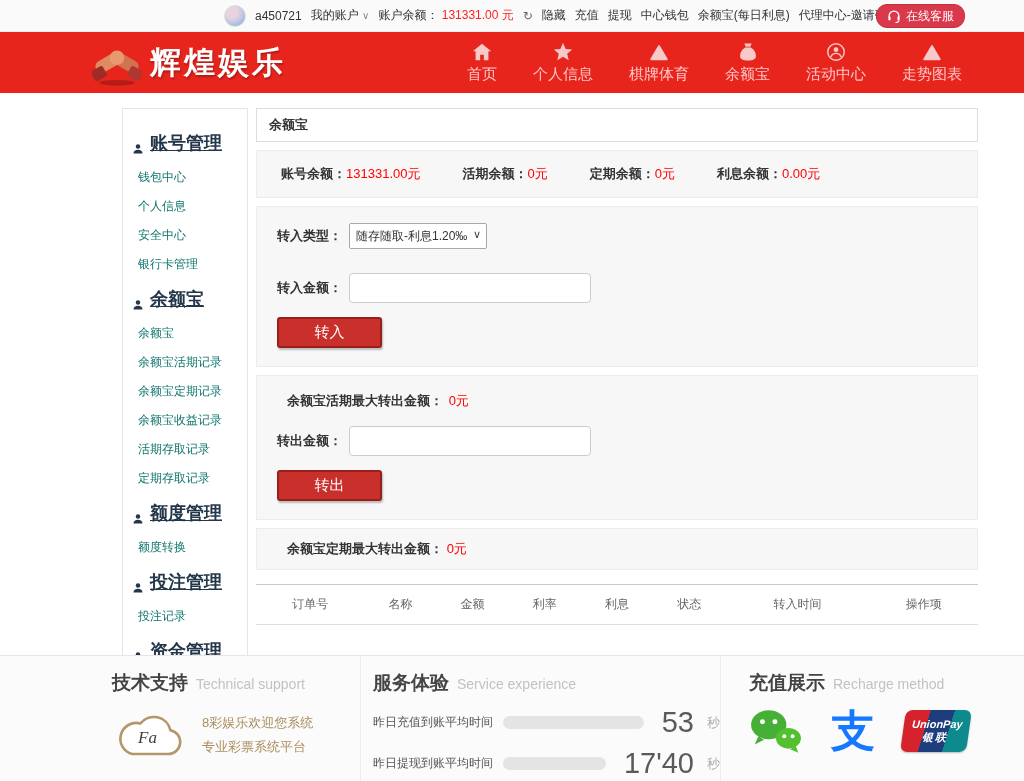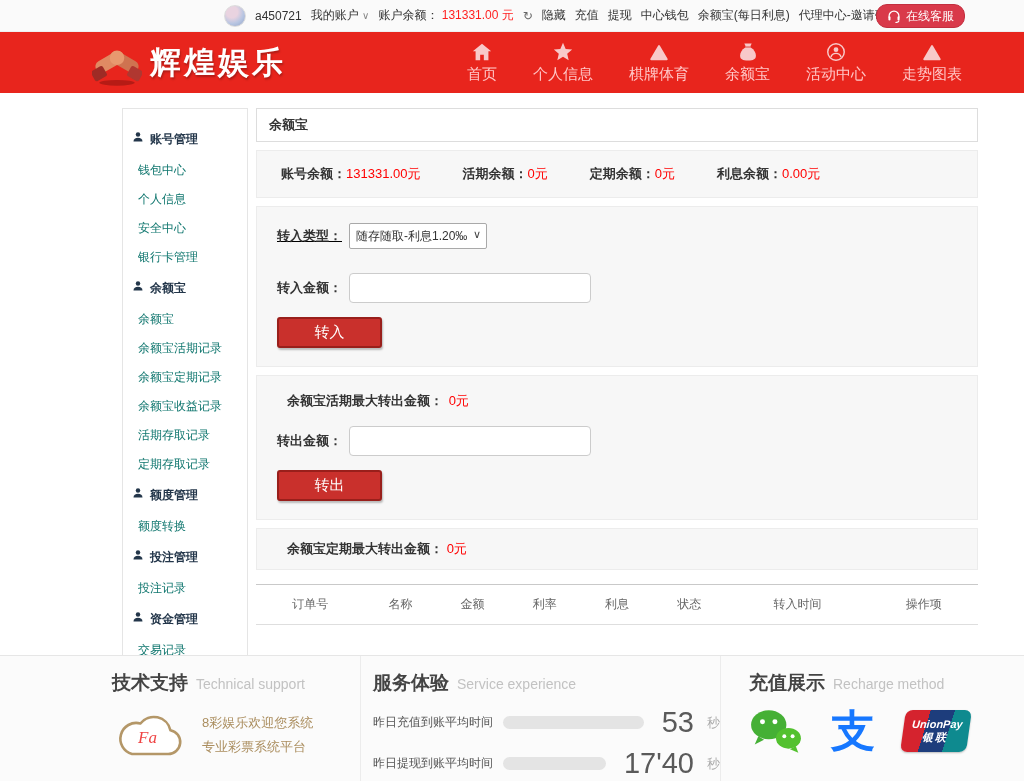--- a/index.html
+++ b/index.html
@@ -27,22 +27,22 @@
   .brand-title { color:#fff; font-size:31px; font-weight:bold; letter-spacing:3px;
                  text-shadow:1px 2px 2px rgba(0,0,0,0.25); }
   .nav-menu { position:absolute; right:62px; top:0; height:61px; display:flex; align-items:center; gap:36px; list-style:none; }
   .nav-item { display:flex; flex-direction:column; align-items:center; gap:2px; cursor:pointer; }
   .nav-item svg { width:22px; height:22px; }
   .nav-label { color:#ffc6c6; font-size:15px; }
 
   
   .main { display:flex; margin:15px 0 0 122px; width:856px; align-items:flex-start; gap:8px; }
   .sidebar { width:126px; background:#fff; border:1px solid #e5e5e5; padding:14px 0 18px 0; }
-  .side-head { display:flex; align-items:flex-start; gap:6px; font-size:12px; font-weight:bold;
-               color:#23364a; padding:8px 0 8px 9px; cursor:pointer; }
+  .side-head { display:flex; align-items:flex-end; gap:6px; font-size:18px; font-weight:bold;
+               color:#23364a; padding:8px 0 8px 9px; cursor:pointer;text-decoration:underline; }
   .side-head svg { width:12px; height:12px; fill:#23364a; }
   .side-item { font-size:12px; color:#0f766e; padding:6px 0 6px 15px; cursor:pointer; }
 
   .content { flex:1; }
   .title-box { border:1px solid #ddd; background:#fff; font-size:13px; font-weight:bold;
                color:#333; padding:7px 12px; margin-bottom:8px; }
   .gray-box { background:#f7f7f7; border:1px solid #ececec; }
   .summary-box { display:flex; gap:42px; padding:14px 0 14px 24px; margin-bottom:8px; font-size:13px; }
   .sum-label { font-weight:bold; color:#333; }
   .sum-value { color:#ff0000; }
@@ -75,21 +75,21 @@
   .f-col { padding-top:14px; }
   .f-col-1 { width:360px; padding-left:112px; }
   .f-col-2 { width:360px; padding-left:12px; border-left:1px solid #ececec; }
   .f-col-3 { width:304px; padding-left:28px; border-left:1px solid #ececec; }
   .f-head { display:flex; align-items:baseline; gap:8px; margin-bottom:12px; }
   .f-title { font-size:19px; font-weight:bold; color:#444; }
   .f-sub { font-size:14px; color:#c2c2c2; }
   .tech-row { display:flex; align-items:center; gap:12px; }
   .cloud-wrap { position:relative; width:78px; height:54px; }
   .cloud-fa { position:absolute; left:26px; top:20px; font-family:"Liberation Serif","DejaVu Serif",serif;
-              font-style:italic; font-size:17px; color:#ef4444; }
+              font-style:italic; font-size:17px; color:#404040; }
   .tech-lines { font-size:13px; color:#ab8e5f; line-height:24px; }
   .svc-row { display:flex; align-items:center; gap:10px; margin-bottom:12px; }
   .svc-label { font-size:12px; color:#555; width:130px; white-space:nowrap; }
   .bar-track { width:160px; height:13px; background:#e4e4e4; border-radius:7px; overflow:hidden; }
   .bar-fill { height:13px; border-radius:7px; }
   .svc-value { font-size:29px; color:#5a5a5a; font-weight:300; margin-left:8px; line-height:1; }
   .svc-unit { font-size:13px; color:#aaa; margin-left:3px; }
   .pay-row { display:flex; align-items:center; gap:28px; margin-top:8px; }
   .alipay-char { font-size:44px; font-weight:bold; color:#1677ff; line-height:1;
                  font-family:"Liberation Sans","DejaVu Sans",sans-serif; }
@@ -265,21 +265,21 @@
       <div class="title-box">余额宝</div>
 
       <div class="gray-box summary-box">
         <span><span class="sum-label">账号余额：</span><span class="sum-value">131331.00元</span></span>
         <span><span class="sum-label">活期余额：</span><span class="sum-value">0元</span></span>
         <span><span class="sum-label">定期余额：</span><span class="sum-value">0元</span></span>
         <span><span class="sum-label">利息余额：</span><span class="sum-value">0.00元</span></span>
       </div>
 
       <div class="gray-box form-box">
-        <div class="form-row" style="margin-bottom:24px;text-decoration:underline;">
+        <div class="form-row" style="margin-bottom:24px;">
           <span class="form-label">转入类型：</span>
           <span class="select-wrap">
             <select class="type-select">
               <option>随存随取-利息1.20‰</option>
             </select>
             <span class="select-chev">∨</span>
           </span>
         </div>
         <div class="form-row" style="margin-bottom:14px;">
           <span class="form-label">转入金额：</span>

